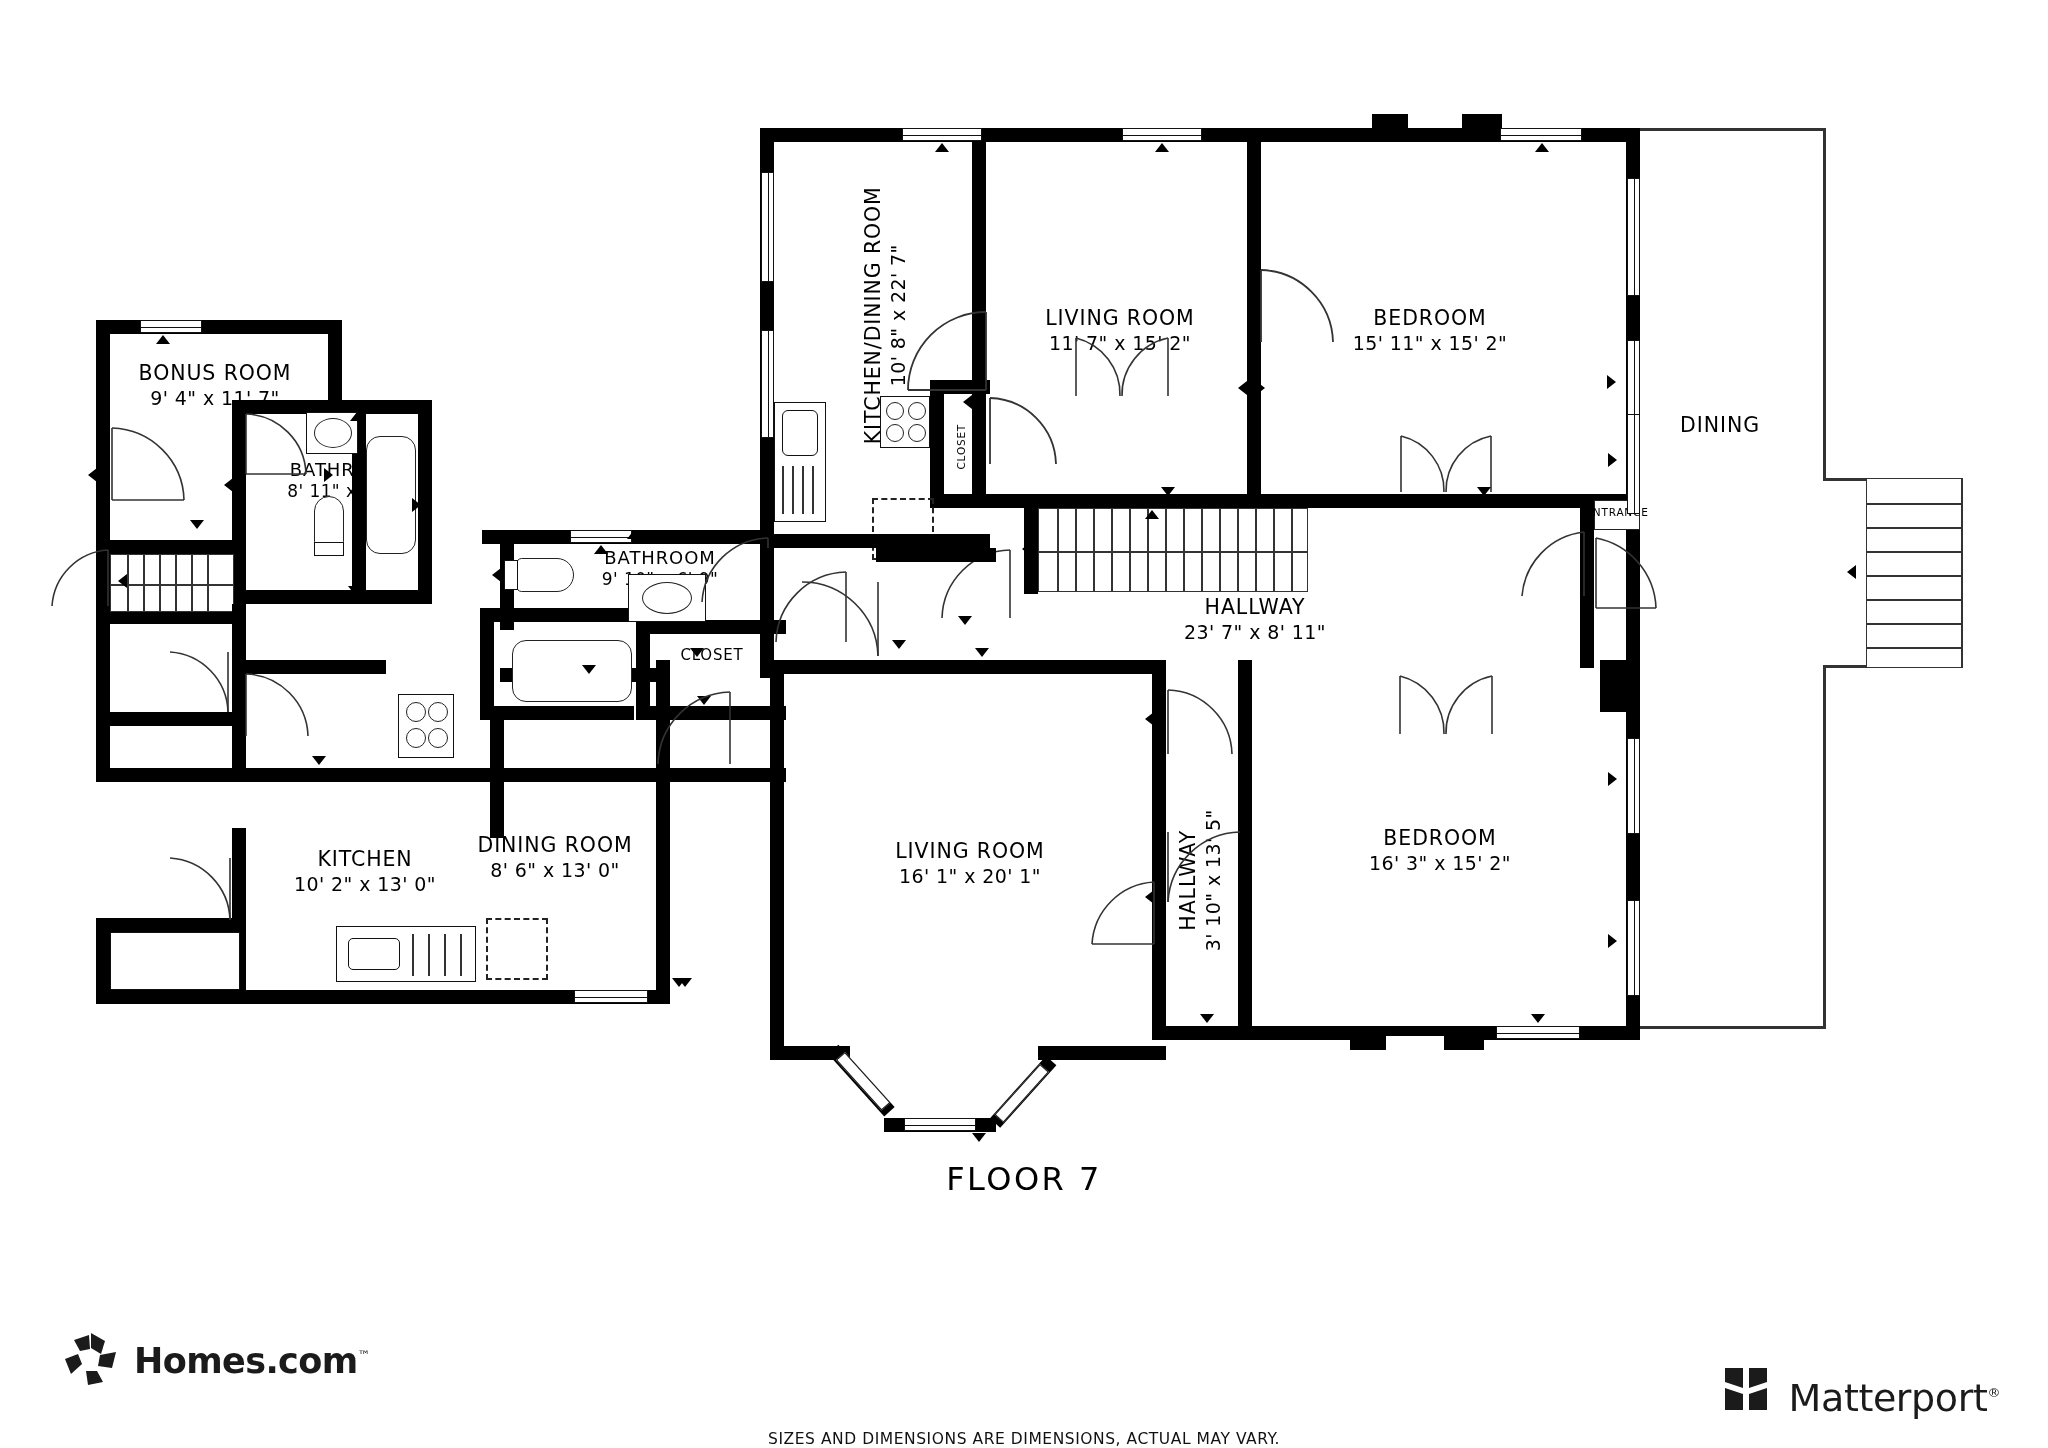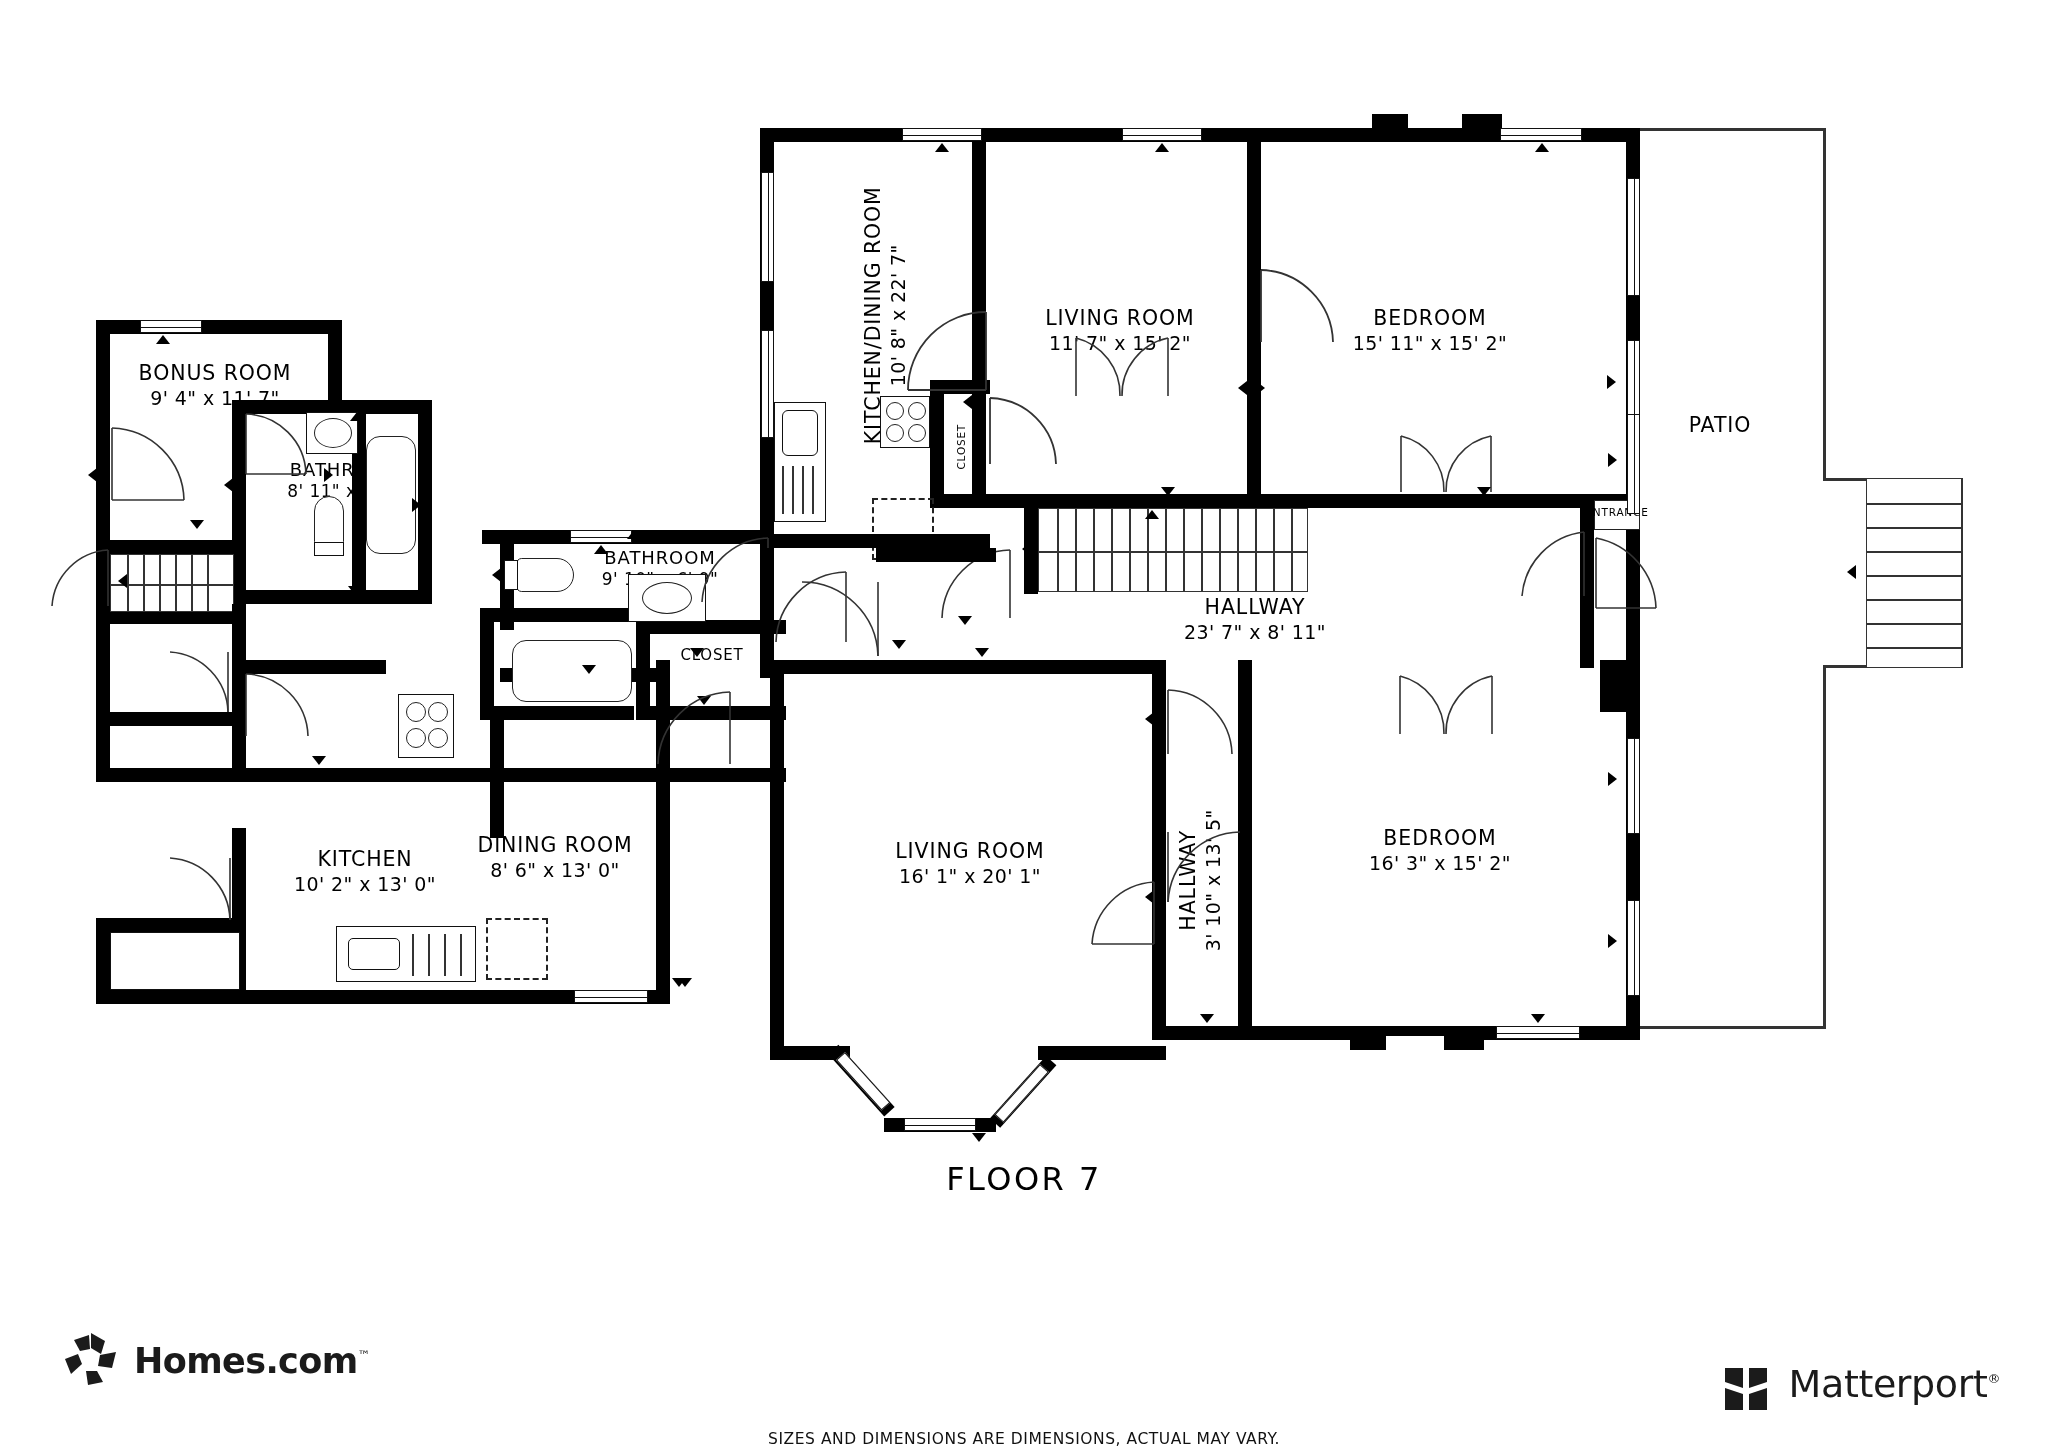--- a/index.html
+++ b/index.html
@@ -38,21 +38,21 @@
   .steph{position:absolute;height:1.5px;background:#333;left:0;right:0;}
 
   
   #floorTitle{position:absolute;left:0;width:2048px;top:1160px;text-align:center;
               font-size:32px;letter-spacing:2.5px;font-weight:400;}
   #disclaimer{position:absolute;left:0;width:2048px;top:1430px;text-align:center;
               font-size:15.5px;letter-spacing:.55px;color:#111;}
   #homesLogo{position:absolute;left:62px;top:1330px;display:flex;align-items:center;gap:14px;}
   #homesLogo .txt{font-size:35px;letter-spacing:-.6px;font-weight:700;color:#1b1b1b;}
   #homesLogo .txt sup{font-size:13px;font-weight:400;vertical-align:super;}
-  #mpLogo{position:absolute;right:48px;top:1362px;display:flex;align-items:flex-start;gap:16px;}
+  #mpLogo{position:absolute;right:48px;top:1362px;display:flex;align-items:flex-end;gap:16px;}
   #mpLogo .txt{font-size:38px;letter-spacing:-.4px;font-weight:400;color:#1b1b1b;}
   #mpLogo .txt sup{font-size:13px;vertical-align:super;}
 </style>
 </head>
 <body>
 
 <div id="plan">
 
   <div class="thinline" style="left:1636px;top:128px;width:190px;height:3px;"></div>
   <div class="thinline" style="left:1823px;top:128px;width:3px;height:350px;"></div>
@@ -65,21 +65,21 @@
     <div class="steph" style="top:24px;"></div>
       <div class="steph" style="top:48px;"></div>
     <div class="steph" style="top:72px;"></div>
       <div class="steph" style="top:96px;"></div>
     <div class="steph" style="top:120px;"></div>
       <div class="steph" style="top:144px;"></div>
     <div class="steph" style="top:168px;"></div>
   </div>
   <div class="arrL" style="left:1847px;top:565px;"></div>
   <div class="lbl" style="left:1640px;top:412px;width:160px;">
-    <div class="nm">PATIO</div>
+    <div class="nm">DINING</div>
   </div>
 
   <div class="wall" style="left:760px;top:128px;width:880px;height:14px;"></div>
 
   <div class="wall" style="left:1372px;top:114px;width:130px;height:28px;"></div>
   <div class="room" style="left:1408px;top:114px;width:54px;height:14px;"></div>
 
   <div class="wall" style="left:760px;top:128px;width:14px;height:420px;"></div>
 
   <div class="wall" style="left:1626px;top:128px;width:14px;height:420px;"></div>

